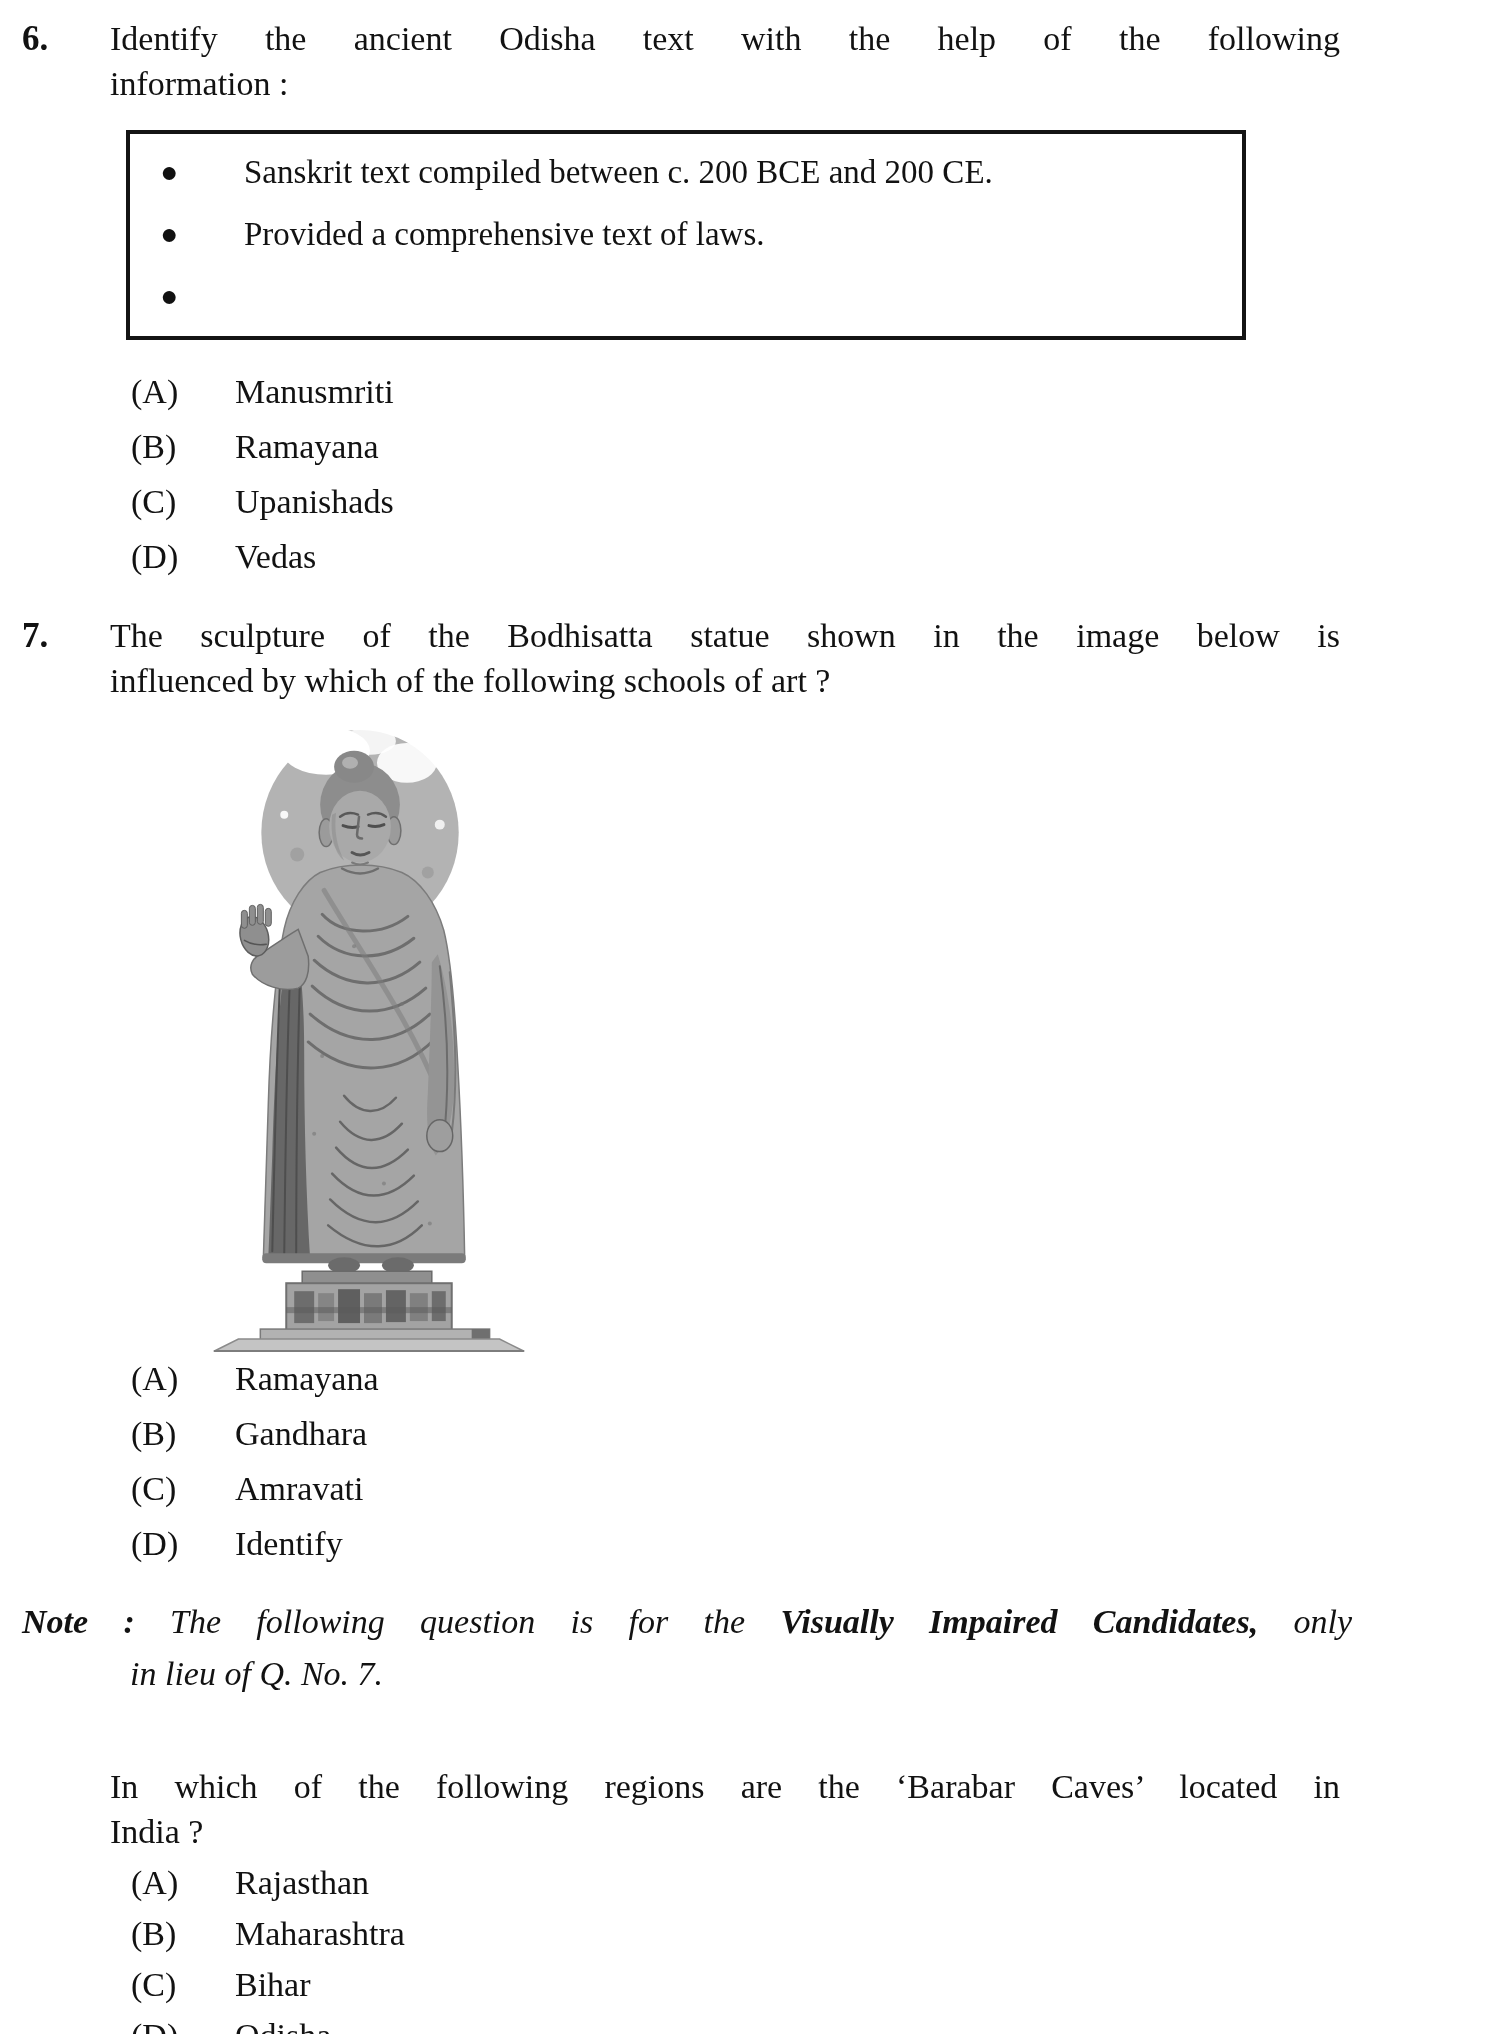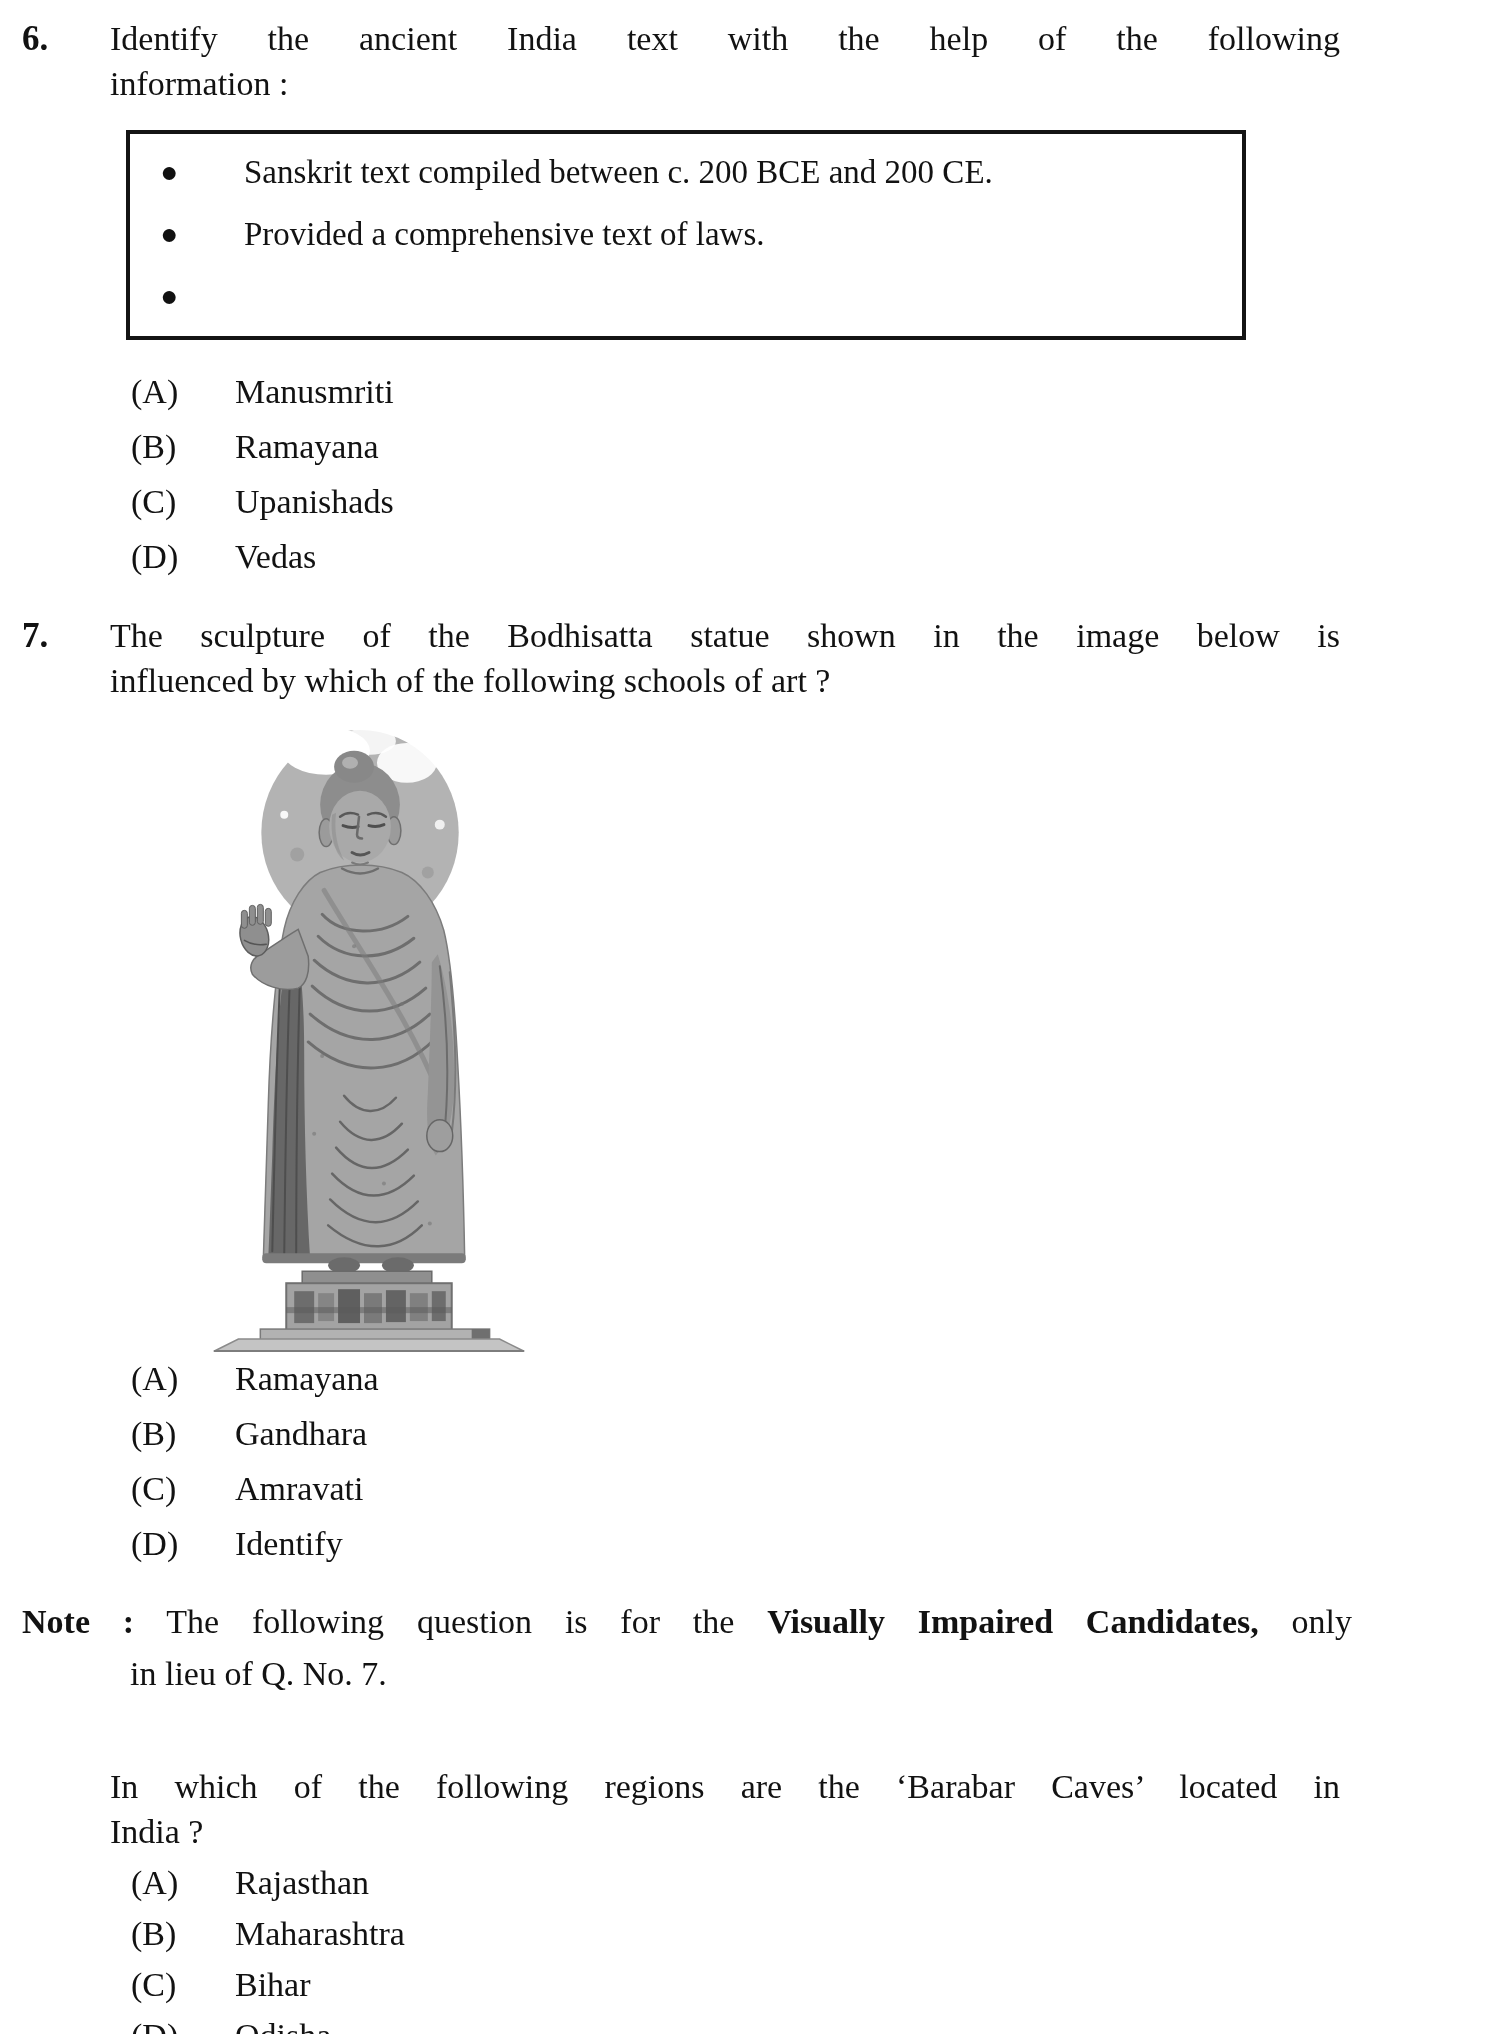--- a/index.html
+++ b/index.html
@@ -41,38 +41,38 @@
   .opt-row:last-child { margin-bottom:0; }
   .opt-label { width:104px; font-size:34px; }
   .opt-text  { font-size:34px; }
 
   .q6-options { margin-top:34px; }
   #q7 { margin-top:38px; }
   .statue-wrap { margin:2px 0 0 202px; width:330px; height:648px; }
   .q7-options { margin-top:8px; }
 
   
-  .note { margin:34px 0 0 22px; width:1330px; font-size:34px; line-height:52px; }
+  .note { margin:34px 0 0 22px; width:1330px; font-size:34px; line-height:52px; font-style:italic; }
   .note-line1 { text-align:justify; text-align-last:justify; }
   .note-line2 { padding-left:108px; }
   .bold-italic { font-weight:bold; }
 
   #vi-q { margin-top:64px; }
   .vi-options { margin-top:12px; }
   .vi-options .opt-row { line-height:34px; margin-bottom:17px; }
 
   svg .ln { fill:none; stroke-linecap:round; }
 </style>
 </head>
 <body>
 
 <div class="question" id="q6">
   <span class="q-num">6.</span>
   <div class="q-text">
-    <div class="q-line">Identify the ancient India text with the help of the following</div>
+    <div class="q-line">Identify the ancient Odisha text with the help of the following</div>
     <div class="q-line last">information :</div>
   </div>
 </div>
 
 <div class="info-box">
   <div class="bullet-row">
     <span class="bullet-dot">●</span>
     <span class="bullet-text">Sanskrit text compiled between c. 200 BCE and 200 CE.</span>
   </div>
   <div class="bullet-row">

